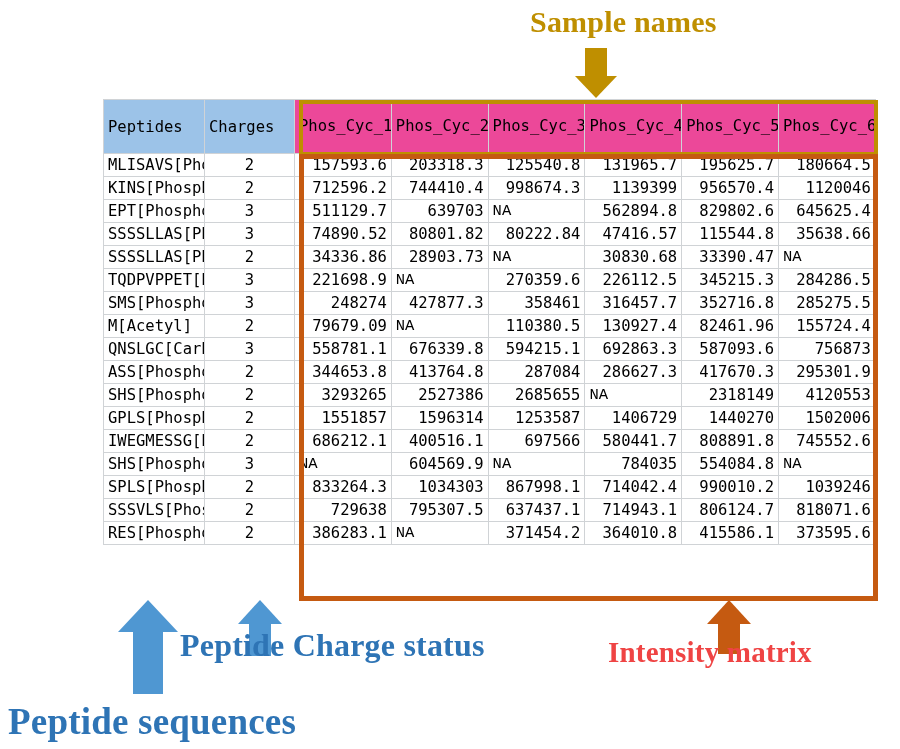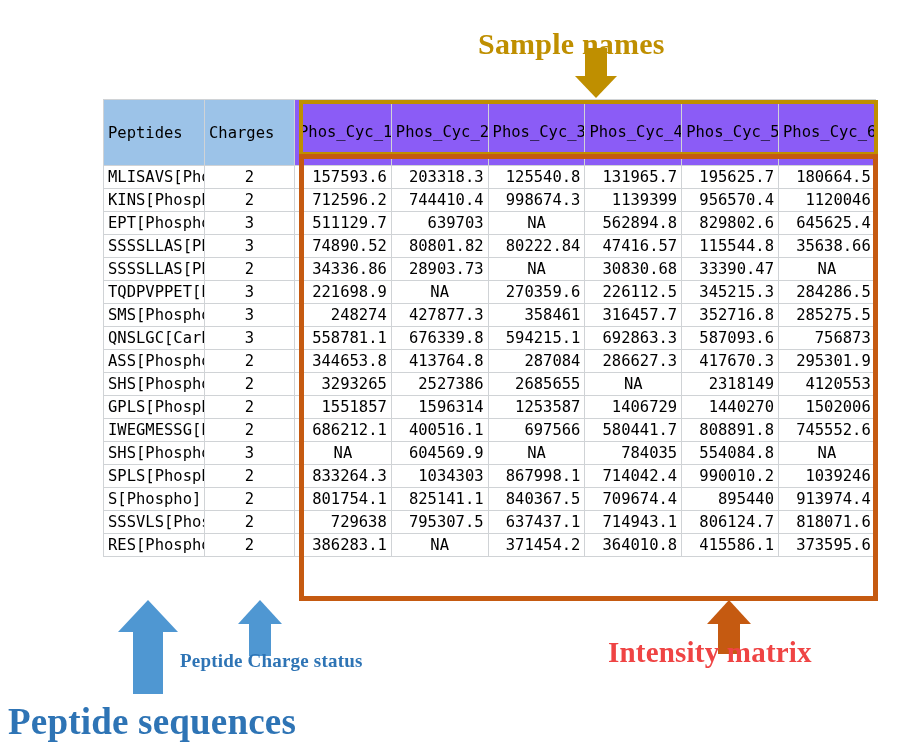--- a/index.html
+++ b/index.html
@@ -17,36 +17,35 @@
 
   
   .annot-label {
     position: absolute;
     font-family: "Liberation Serif", serif;
     font-weight: bold;
     white-space: nowrap;
     letter-spacing: 0.2px;
   }
   #label-sample-names {
-    left: 478px;
+    left: 530px;
     top: 5px;
     font-size: 30px;
     color: #BF8F00;
-    margin-top: 22px;
   }
   #label-peptide-sequences {
     left: 8px;
     top: 700px;
     font-size: 37px;
     color: #2E74B5;
   }
   #label-peptide-charge {
     left: 180px;
-    top: 650px;
-    font-size: 19px;
+    top: 627px;
+    font-size: 32px;
     color: #2E74B5;
   }
   #label-intensity-matrix {
     left: 608px;
     top: 636px;
     font-size: 29px;
     color: #ef4444;
   }
 
   
@@ -152,52 +151,53 @@
     vertical-align: middle;
   }
 
   
   .col-pep   { width: 101px; }
   .col-chg   { width: 90px;  }
   .col-smp   { width: 96.8px; }
 
   
   #spreadsheet thead th {
-    height: 66px;
+    height: 54px;
     vertical-align: middle;
   }
   th.hdr-blue {
     background: #9CC3E8;
     text-align: left;
     padding-left: 7px;
   }
   th.hdr-yellow {
-    background: #8b5cf6;
+    background: #ec4899;
     text-align: right;
     padding-left: 6px;
     line-height: 1.22;
     white-space: normal;
     word-break: break-all;
   }
 
   
   td.cell-pep {
     text-align: left;
     padding-left: 4px;
   }
   td.cell-chg {
     text-align: center;
   }
   td.cell-val {
     text-align: right;
     padding-right: 4px;
   }
   td.cell-val.na {
-    text-align: center;
+    text-align: left;
     padding-left: 5px;
+    font-family: Liberation Mono, monospace;
   }
 
   
   .overlay-box {
     position: absolute;
     box-sizing: border-box;
     pointer-events: none;
   }
   #box-sample-names {
     left: 299px;
@@ -302,20 +302,30 @@
         <td class="cell-pep col-pep">SMS[Phospho]</td>
         <td class="cell-chg col-chg">3</td>
         <td class="cell-val col-smp">248274</td>
         <td class="cell-val col-smp">427877.3</td>
         <td class="cell-val col-smp">358461</td>
         <td class="cell-val col-smp">316457.7</td>
         <td class="cell-val col-smp">352716.8</td>
         <td class="cell-val col-smp">285275.5</td>
       </tr>
       <tr>
+        <td class="cell-pep col-pep">M[Acetyl]</td>
+        <td class="cell-chg col-chg">2</td>
+        <td class="cell-val col-smp">79679.09</td>
+        <td class="cell-val col-smp na">NA</td>
+        <td class="cell-val col-smp">110380.5</td>
+        <td class="cell-val col-smp">130927.4</td>
+        <td class="cell-val col-smp">82461.96</td>
+        <td class="cell-val col-smp">155724.4</td>
+      </tr>
+      <tr>
         <td class="cell-pep col-pep">QNSLGC[Carbamidomethyl]</td>
         <td class="cell-chg col-chg">3</td>
         <td class="cell-val col-smp">558781.1</td>
         <td class="cell-val col-smp">676339.8</td>
         <td class="cell-val col-smp">594215.1</td>
         <td class="cell-val col-smp">692863.3</td>
         <td class="cell-val col-smp">587093.6</td>
         <td class="cell-val col-smp">756873</td>
       </tr>
       <tr>
@@ -372,30 +382,20 @@
         <td class="cell-pep col-pep">SPLS[Phospho]</td>
         <td class="cell-chg col-chg">2</td>
         <td class="cell-val col-smp">833264.3</td>
         <td class="cell-val col-smp">1034303</td>
         <td class="cell-val col-smp">867998.1</td>
         <td class="cell-val col-smp">714042.4</td>
         <td class="cell-val col-smp">990010.2</td>
         <td class="cell-val col-smp">1039246</td>
       </tr>
       <tr>
-        <td class="cell-pep col-pep">S[Phospho]</td>
-        <td class="cell-chg col-chg">2</td>
-        <td class="cell-val col-smp">801754.1</td>
-        <td class="cell-val col-smp">825141.1</td>
-        <td class="cell-val col-smp">840367.5</td>
-        <td class="cell-val col-smp">709674.4</td>
-        <td class="cell-val col-smp">895440</td>
-        <td class="cell-val col-smp">913974.4</td>
-      </tr>
-      <tr>
         <td class="cell-pep col-pep">SSSVLS[Phospho]</td>
         <td class="cell-chg col-chg">2</td>
         <td class="cell-val col-smp">729638</td>
         <td class="cell-val col-smp">795307.5</td>
         <td class="cell-val col-smp">637437.1</td>
         <td class="cell-val col-smp">714943.1</td>
         <td class="cell-val col-smp">806124.7</td>
         <td class="cell-val col-smp">818071.6</td>
       </tr>
       <tr>

